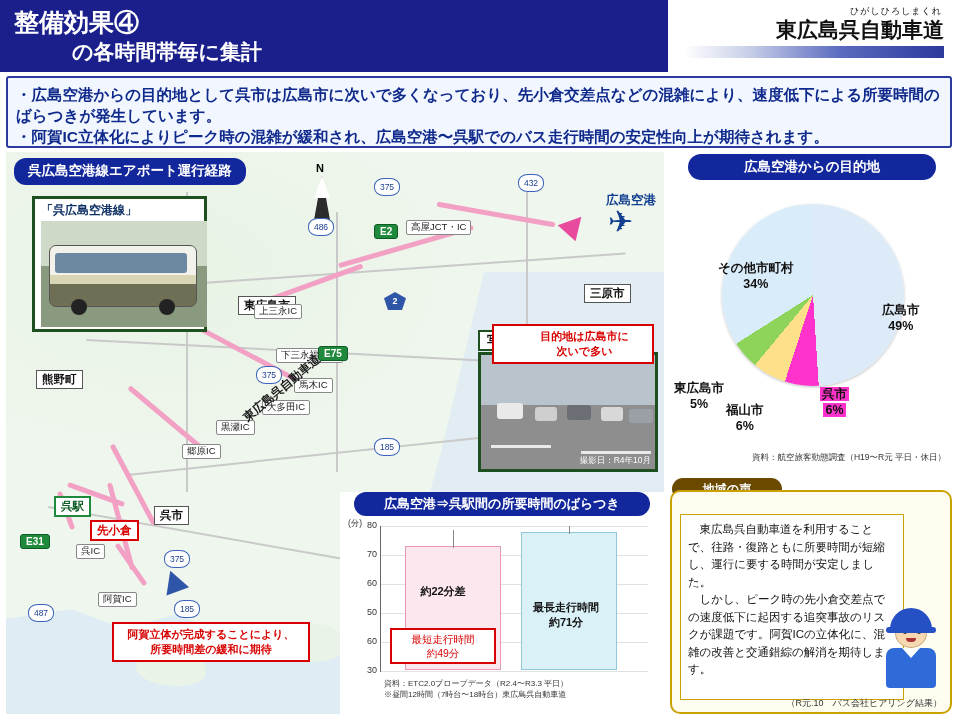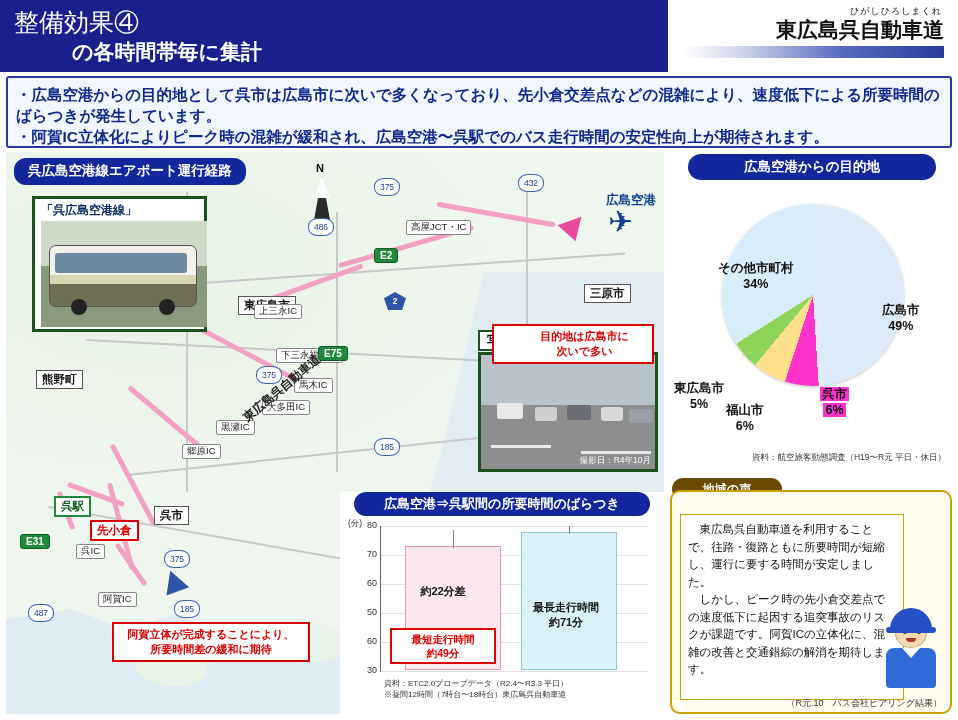--- a/index.html
+++ b/index.html
@@ -9,21 +9,21 @@
     font-family:"Liberation Sans", sans-serif;
     background:#ffffff;
     position:relative;
     overflow:hidden;
   }
   .page { position:absolute; inset:0; }
 
   
   .header { position:absolute; left:0; top:0; width:958px; height:72px; background:#1a1f8c; }
   .hdr-title1 {
-    position:absolute; left:14px; top:6px; color:#ffffff; font-size:25px; font-weight:normal;
+    position:absolute; left:14px; top:6px; color:#ffffff; font-size:25px; font-weight:bold;
     letter-spacing:0px;
   }
   .hdr-title2 {
     position:absolute; left:72px; top:38px; color:#ffffff; font-size:21px; font-weight:bold;
   }
   .hdr-logo-box { position:absolute; right:0px; top:0px; width:290px; height:72px; background:#ffffff; }
   .hdr-logo-ruby { position:absolute; right:16px; top:5px; font-size:9px; color:#111; letter-spacing:1px; }
   .hdr-logo-main { position:absolute; right:14px; top:16px; font-size:21px; font-weight:bold; color:#111; }
   .hdr-logo-bar  { position:absolute; right:14px; top:46px; width:260px; height:12px;
     background:linear-gradient(to right,#ffffff 0%, #c8cfe8 25%, #5b6bbf 60%, #2b3a9c 100%); }
@@ -193,21 +193,21 @@
   }
   .plot { position:absolute; left:40px; top:34px; width:268px; height:146px; border-left:1px solid #666; border-bottom:1px solid #666; }
   .gl { position:absolute; left:0; width:100%; height:1px; background:#e1e1e1; }
   .ytick { position:absolute; right:100%; margin-right:4px; font-size:9px; color:#333; transform:translateY(-6px); }
   .yunit { position:absolute; left:8px; top:26px; font-size:8.5px; color:#333; }
   .boxA { position:absolute; background:#fde7ee; border:1px solid #e79ab5; }
   .boxB { position:absolute; background:#d9f1f7; border:1px solid #8fc8d8; }
   .whisk { position:absolute; background:#888; width:1px; }
   .lbl-red {
     position:absolute; border:2px solid #d80000; background:#ffffff; color:#d80000;
-    font-size:10.5px; font-weight:bold; text-align:center; padding:2px 10px; line-height:14px;
+    font-size:10.5px; font-weight:normal; text-align:center; padding:2px 10px; line-height:14px;
   }
   .lbl-plain { position:absolute; font-size:11px; font-weight:bold; color:#111; text-align:center; line-height:15px; }
   .chart-note { position:absolute; left:44px; top:186px; font-size:8px; color:#333; line-height:11px; }
 
   
   .voice-panel {
     position:absolute; left:670px; top:490px; width:282px; height:224px;
     background:#fffdf0; border:2px solid #c8a200; border-radius:10px;
   }
   .voice-title {
@@ -308,21 +308,21 @@
     <div class="ic-label" style="left:400px;top:68px;">高屋JCT・IC</div>
     <div class="ic-label" style="left:248px;top:152px;">上三永IC</div>
     <div class="ic-label" style="left:270px;top:196px;">下三永福本IC</div>
     <div class="ic-label" style="left:288px;top:226px;">馬木IC</div>
     <div class="ic-label" style="left:256px;top:248px;">大多田IC</div>
     <div class="ic-label" style="left:210px;top:268px;">黒瀬IC</div>
     <div class="ic-label" style="left:176px;top:292px;">郷原IC</div>
     <div class="ic-label" style="left:92px;top:440px;">阿賀IC</div>
     <div class="ic-label" style="left:70px;top:392px;">呉IC</div>
 
-    <div class="green-sign" style="left:368px;top:96px;">E2</div>
+    <div class="green-sign" style="left:368px;top:72px;">E2</div>
     <div class="green-sign" style="left:312px;top:194px;">E75</div>
     <div class="green-sign" style="left:14px;top:382px;">E31</div>
 
     <div class="rt-shield" style="left:368px;top:26px;">375</div>
     <div class="rt-shield" style="left:512px;top:22px;">432</div>
     <div class="rt-shield" style="left:302px;top:66px;">486</div>
     <div class="rt-blue" style="left:378px;top:140px;">2</div>
     <div class="rt-shield" style="left:250px;top:214px;">375</div>
     <div class="rt-shield" style="left:368px;top:286px;">185</div>
     <div class="rt-shield" style="left:22px;top:452px;">487</div>

